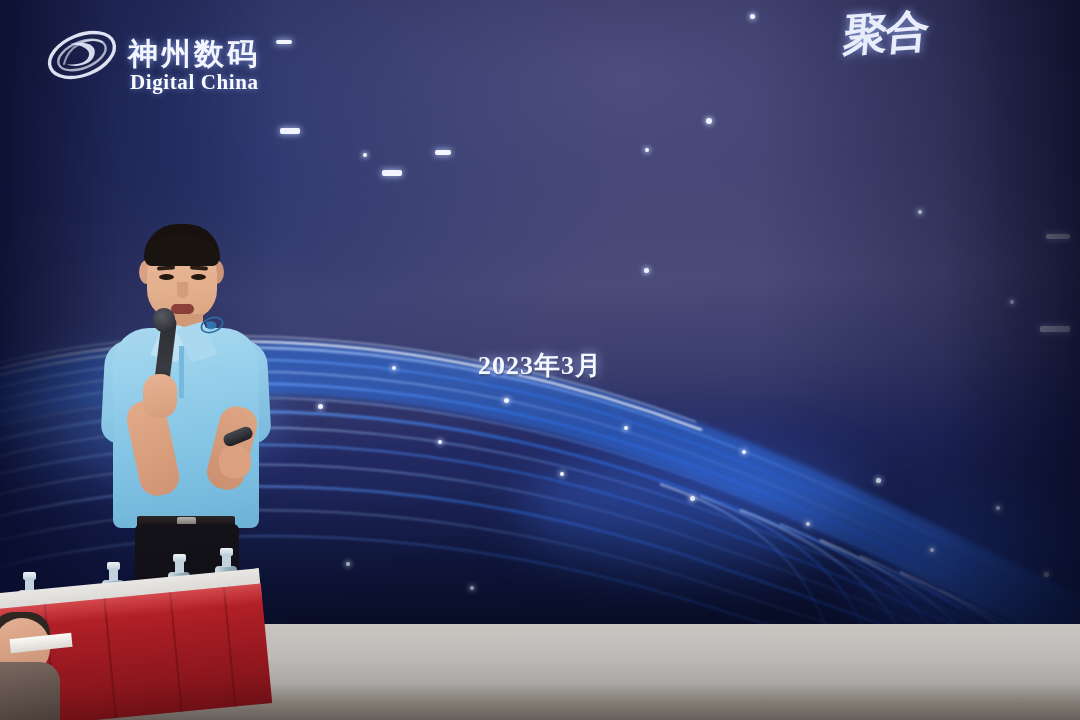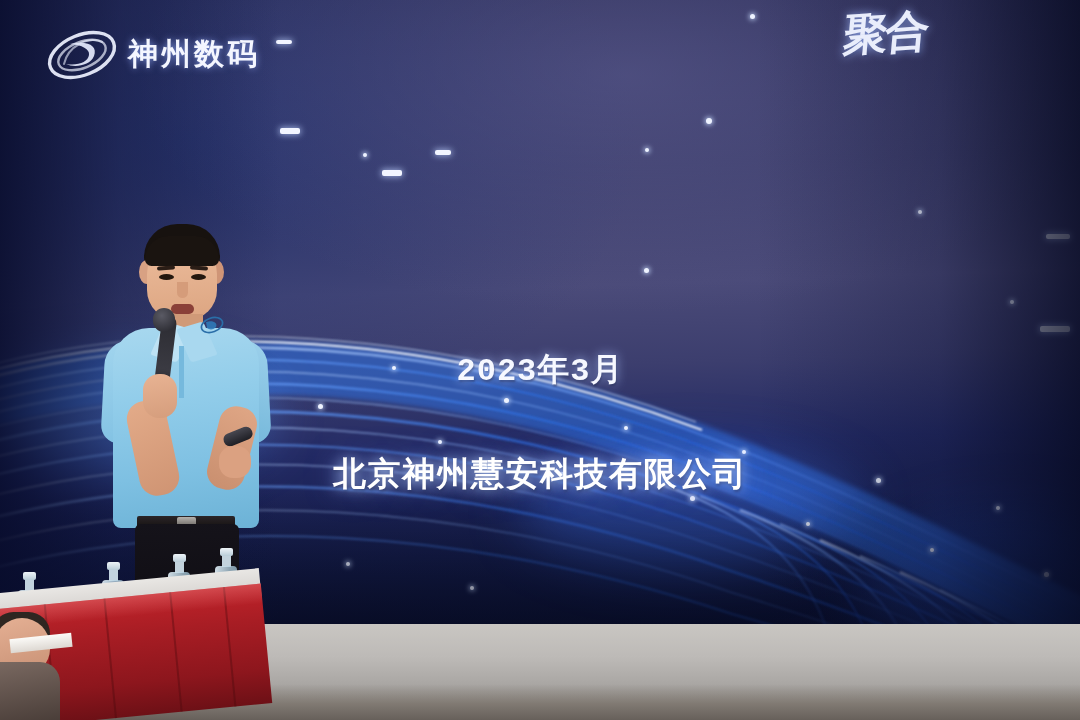--- a/index.html
+++ b/index.html
@@ -38,21 +38,21 @@
   .bloom {
     position:absolute; border-radius:50%; pointer-events:none;
     filter:blur(26px);
   }
 
   
   .spark { position:absolute; background:#eef3ff; border-radius:50%; box-shadow:0 0 5px 1px rgba(200,220,255,.85); }
   .streak { position:absolute; background:#f2f5ff; border-radius:2px; box-shadow:0 0 6px 1px rgba(190,210,255,.7); }
 
   
-  .cn { font-family:Liberation Mono, monospace; }
+  .cn { font-family:Liberation Serif, serif; }
 
   #brand-logo {
     position:absolute; left:44px; top:20px; width:250px; height:76px;
   }
   #brand-mark { position:absolute; left:0; top:4px; width:76px; height:62px; }
   #brand-cn {
     position:absolute; left:84px; top:14px;
     font-size:30px; font-weight:700; letter-spacing:3px; color:#f4f6ff;
     text-shadow:0 0 7px rgba(150,175,255,.75);
   }
@@ -78,21 +78,21 @@
     text-shadow:0 0 8px rgba(150,180,255,.8);
   }
 
   #slide-title {
     position:absolute; left:0; right:0; top:180px; text-align:center;
     font-size:47px; font-weight:700; letter-spacing:2px; color:#ffffff;
     text-shadow:0 0 14px rgba(170,195,255,.95), 0 0 34px rgba(120,150,255,.55), 2px 3px 3px rgba(20,24,60,.6);
   }
   #slide-date {
     position:absolute; left:0; right:0; top:348px; text-align:center;
-    font-size:32px; font-weight:700; letter-spacing:1px; color:#f6f8ff;
+    font-size:26px; font-weight:700; letter-spacing:1px; color:#f6f8ff;
     text-shadow:0 0 11px rgba(170,195,255,.85), 1px 2px 2px rgba(20,24,60,.5);
   }
   #slide-company {
     position:absolute; left:0; right:0; top:452px; text-align:center;
     font-size:33px; font-weight:700; letter-spacing:1.5px; color:#ffffff;
     text-shadow:0 0 13px rgba(180,205,255,.95), 0 0 30px rgba(110,145,255,.5), 1px 2px 3px rgba(15,20,55,.55);
   }
 
   
   #floor {
@@ -294,28 +294,28 @@
     <div id="brand-logo">
       <svg id="brand-mark" viewBox="0 0 76 62">
         <g fill="none" stroke="#e8ecfb" stroke-linecap="round">
           <ellipse cx="38" cy="31" rx="34" ry="20" transform="rotate(-22 38 31)" stroke-width="3.4" opacity=".95"></ellipse>
           <ellipse cx="38" cy="31" rx="25" ry="13" transform="rotate(-22 38 31)" stroke-width="2.4" opacity=".7"></ellipse>
           <path d="M20,40 C24,22 44,12 58,18" stroke-width="2" opacity=".6"></path>
         </g>
         <path d="M26,20 C44,16 54,22 50,32 C46,42 30,44 22,40 C34,42 44,38 45,31 C46,25 38,21 26,20 Z" fill="#dfe5f8" opacity=".95"></path>
       </svg>
       <div class="cn" id="brand-cn">神州数码</div>
+      <div id="brand-en">Digital China</div>
     </div>
 
     <div id="theme-logo">
       <div class="cn" id="theme-mark">聚合</div>
     </div>
 
     <div class="cn" id="slide-date">2023年3月</div>
-    <div class="cn" id="slide-company">北京神州慧安科技有限公司</div>
   </div>
 
   <div id="floor-edge"></div>
   <div id="floor"></div>
   <div id="floor-shadow"></div>
 
   <div id="speaker">
     <div class="sp" id="sp-hair"></div>
     <div class="sp" id="sp-ear-l"></div>
     <div class="sp" id="sp-ear-r"></div>

